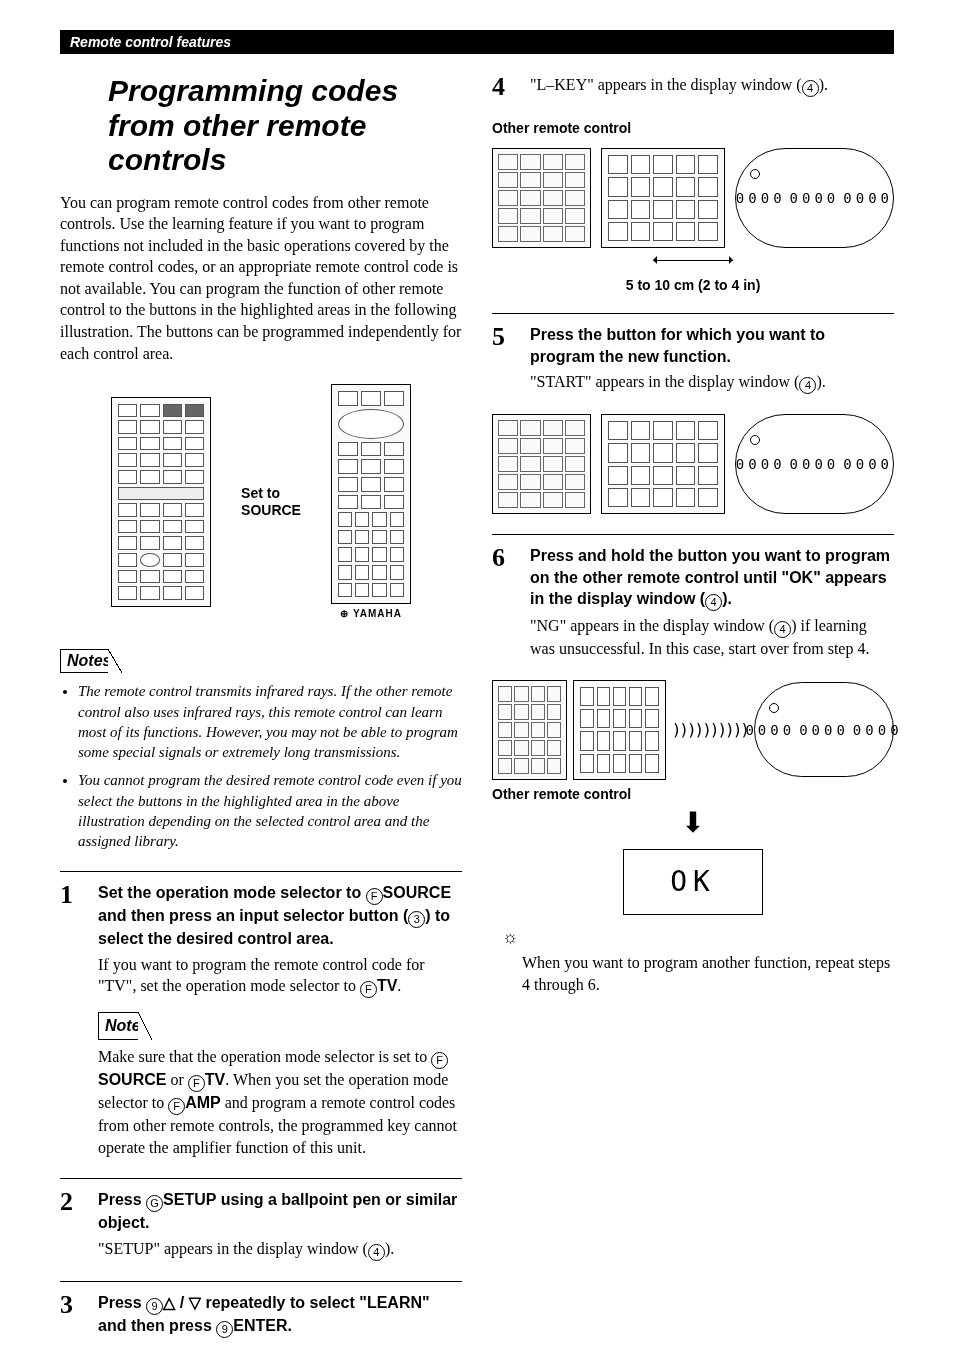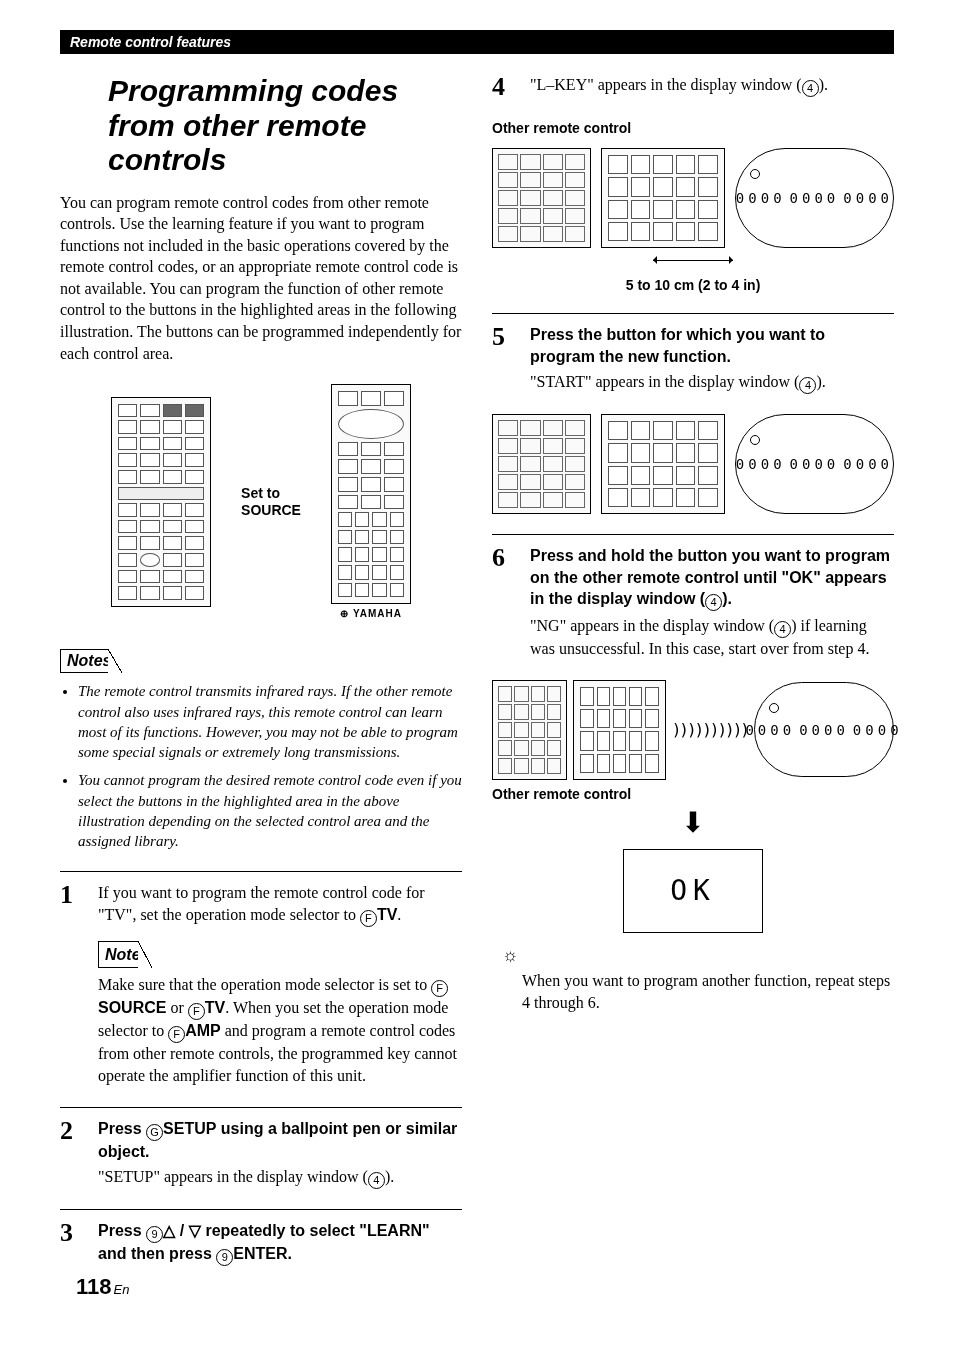--- a/index.html
+++ b/index.html
@@ -36,21 +36,21 @@
   .keypad .kbtn { border: 1px solid #555; background: #fff; }
   .oval-remote { width: 170px; height: 100px; border: 1px solid #000; border-radius: 50px; display: flex; align-items: center; justify-content: center; gap: 4px; font-family: monospace; font-size: 14px; letter-spacing: 4px; position: relative; }
   .oval-remote .led { position: absolute; left: 14px; top: 20px; width: 10px; height: 10px; border: 1px solid #000; border-radius: 50%; }
   .caption-right { font-family: Arial, Helvetica, sans-serif; font-weight: bold; font-size: 14px; text-align: left; margin-bottom: 4px; }
   .caption-center { font-family: Arial, Helvetica, sans-serif; font-weight: bold; font-size: 14px; text-align: center; margin-top: 16px; }
   .distance-arrow { display: flex; align-items: center; justify-content: center; gap: 0; margin: 6px 0 2px 0; }
   .distance-arrow .line { height: 1px; width: 80px; background: #000; position: relative; }
   .distance-arrow .line::before, .distance-arrow .line::after { content: ""; position: absolute; top: -4px; border: 4px solid transparent; }
   .distance-arrow .line::before { left: -4px; border-right-color: #000; }
   .distance-arrow .line::after { right: -4px; border-left-color: #000; }
-  .ok-display { width: 140px; height: 84px; border: 1px solid #000; margin: 10px auto 4px auto; display: flex; align-items: center; justify-content: center; font-family: monospace; font-size: 28px; letter-spacing: 6px; }
+  .ok-display { width: 140px; height: 66px; border: 1px solid #000; margin: 10px auto 4px auto; display: flex; align-items: center; justify-content: center; font-family: monospace; font-size: 28px; letter-spacing: 6px; }
   .ir-sun { font-size: 18px; margin: 12px 0 4px 10px; }
   .tip-text { font-size: 16px; line-height: 1.35; margin-left: 30px; }
   .page-num { font-family: Arial, Helvetica, sans-serif; font-weight: bold; font-size: 22px; position: absolute; left: 76px; bottom: 20px; }
   .page-num .lang { font-size: 13px; font-style: italic; font-weight: normal; margin-left: 2px; }
   .circled { display: inline-block; border: 1px solid #000; border-radius: 50%; width: 17px; height: 17px; line-height: 15px; text-align: center; font-size: 11px; vertical-align: -2px; font-family: Arial, sans-serif; font-weight: normal; font-style: normal; }
   .bold-sans { font-family: Arial, Helvetica, sans-serif; font-weight: 900; }
   .yamaha-logo { font-family: Arial, Helvetica, sans-serif; font-weight: bold; font-size: 10px; text-align: center; margin-top: 4px; letter-spacing: 1px; }
   .ir-waves { display: inline-block; font-family: monospace; letter-spacing: -2px; font-size: 16px; }
   .diagram-6 { display: flex; align-items: center; gap: 6px; }
   .side-remote-mini { width: 120px; height: 100px; border: 1px solid #000; background: #fafafa; position: relative; }
@@ -219,20 +219,23 @@
       </div>
       <ul class="notes-list">
         <li>The remote control transmits infrared rays. If the other remote control also uses infrared rays, this remote control can learn most of its functions. However, you may not be able to program some special signals or extremely long transmissions.</li>
         <li>You cannot program the desired remote control code even if you select the buttons in the highlighted area in the above illustration depending on the selected control area and the assigned library.</li>
       </ul>
 
       
       <div class="step">
         <div class="step-num">1</div>
         <div class="step-body">
+          <div class="lead">
+            <span>Set the operation mode selector to </span><span class="circled">F</span><span class="bold-sans">SOURCE</span><span> and then press an input selector button (</span><span class="circled">3</span><span>) to select the desired control area.</span>
+          </div>
           <div class="follow">
             <span>If you want to program the remote control code for "TV", set the operation mode selector to </span><span class="circled">F</span><span class="bold-sans">TV</span><span>.</span>
           </div>
           <div class="notes-heading note-sub">
             <span>Note</span><span class="slash"></span>
           </div>
           <div class="follow">
             <span>Make sure that the operation mode selector is set to </span><span class="circled">F</span><span class="bold-sans">SOURCE</span><span> or </span><span class="circled">F</span><span class="bold-sans">TV</span><span>. When you set the operation mode selector to </span><span class="circled">F</span><span class="bold-sans">AMP</span><span> and program a remote control codes from other remote controls, the programmed key cannot operate the amplifier function of this unit.</span>
           </div>
         </div>

